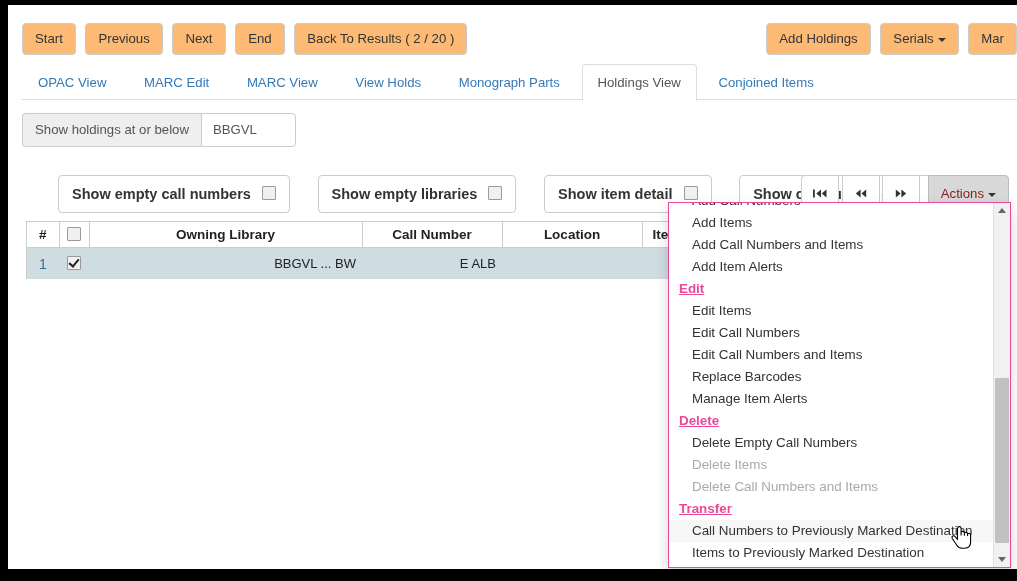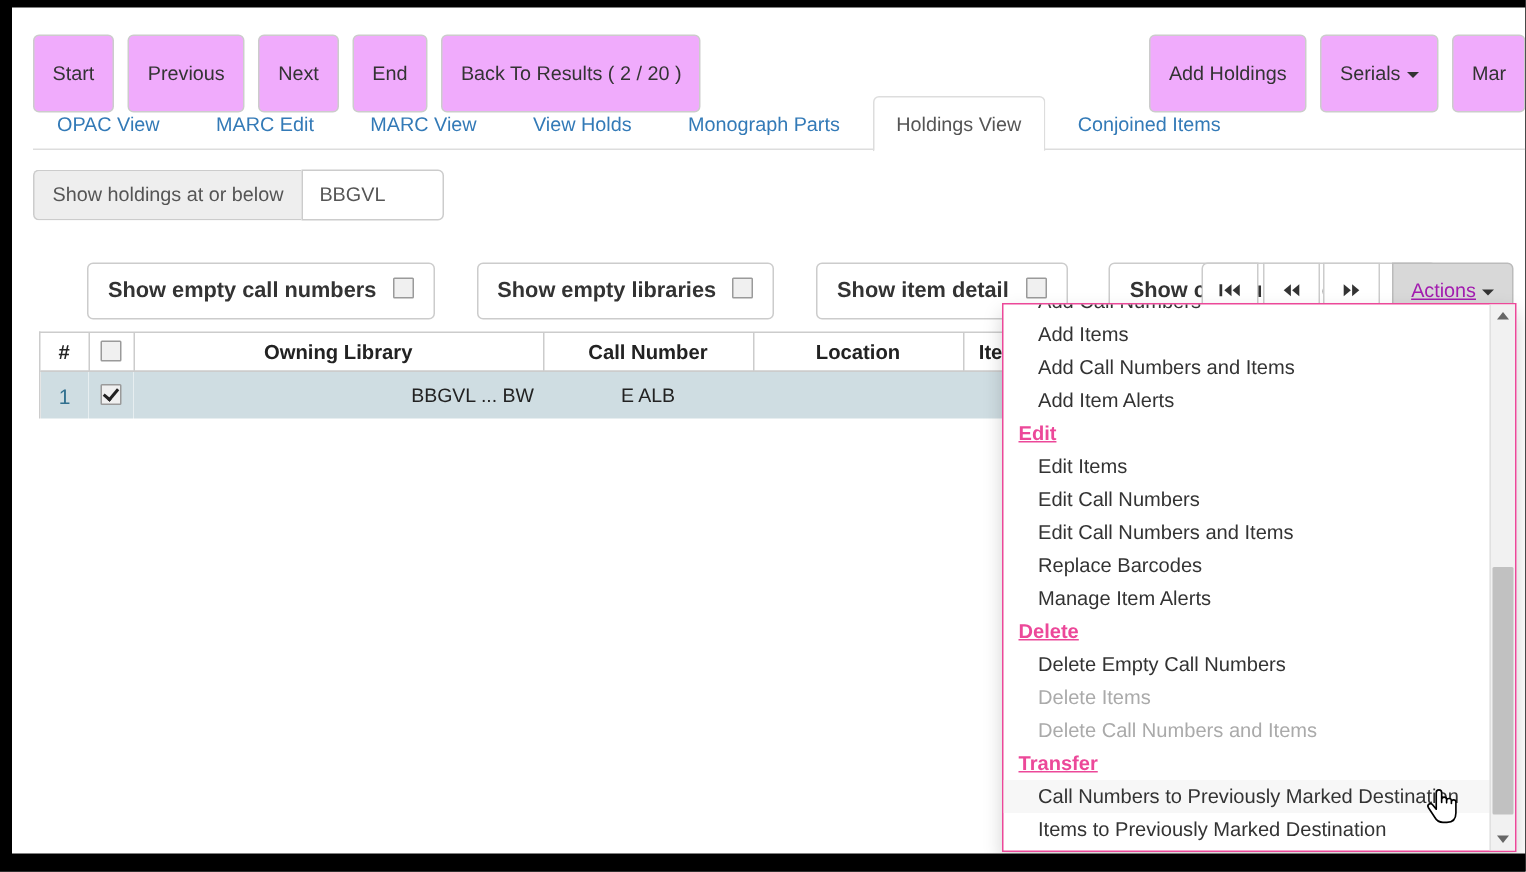--- a/index.html
+++ b/index.html
@@ -37,26 +37,26 @@
     position: absolute;
     left: 0; top: 0;
     width: 1009px;
     height: 52px;
   }
   .btn {
     display: inline-block;
     box-sizing: border-box;
     border: 1px solid #cccccc;
     border-radius: 4px;
-    background: #f0abfc;
+    background: #fdba74;
     color: #333333;
     font-family: "Liberation Sans", sans-serif;
     font-size: 13.2px;
     line-height: 18px;
-    padding: 16px 12px;
+    padding: 6px 12px;
     white-space: nowrap;
     vertical-align: top;
     cursor: pointer;
   }
   .btn-group-left {
     position: absolute;
     left: 14px;
     top: 18px;
     white-space: nowrap;
   }
@@ -212,25 +212,24 @@
   .pg-icon { display:inline-block; width: 16px; height: 11px; vertical-align: middle; }
   .actions-btn {
     display: inline-block;
     box-sizing: border-box;
     border: 1px solid #bbbbbb;
     border-radius: 0 4px 4px 0;
     background: #d8d8d8;
     padding: 8px 12px;
     font-size: 13.2px;
     line-height: 19px;
-    color: #a21caf;
+    color: #7f1d1d;
     cursor: pointer;
     margin-left: 5px;
     vertical-align: top;
-    text-decoration: underline;
   }
 
   
   .grid {
     position: absolute;
     left: 18px;
     top: 216px;
     width: 973px;
     border: 1px solid #cccccc;
     border-bottom: none;
@@ -258,21 +257,21 @@
   table.hold-table td {
     height: 31px;
     padding: 0 6px;
     overflow: hidden;
     white-space: nowrap;
     vertical-align: middle;
   }
   tr.sel-row td { background: #cfdde2; }
   td.col-num { color: #31708f; text-align: center; font-size: 14px; }
   td.col-own { text-align: right; color: #222222; padding-right: 10px; }
-  td.col-call { text-align: center; color: #222222; padding-left: 8px; }
+  td.col-call { text-align: right; color: #222222; padding-left: 8px; }
   .hcb {
     display: inline-block;
     width: 12px; height: 12px;
     border: 1px solid #9a9a9a;
     background: #f0f0f0;
     border-radius: 1px;
     position: relative;
     vertical-align: -1px;
   }
   .hcb.checked::after {

